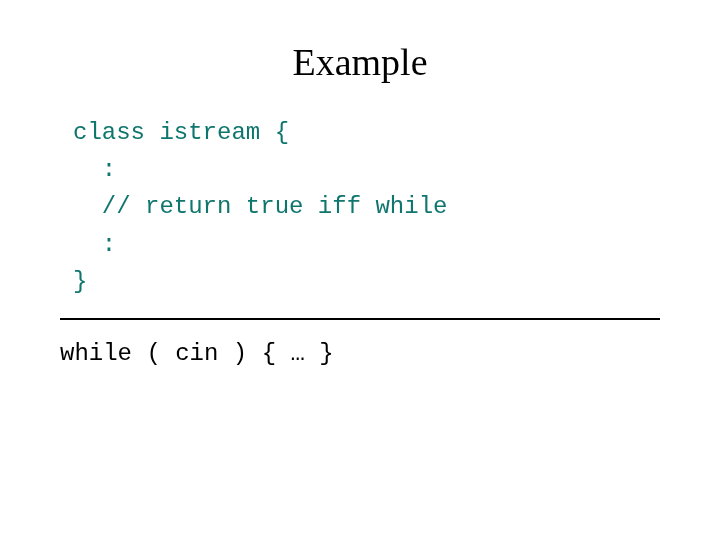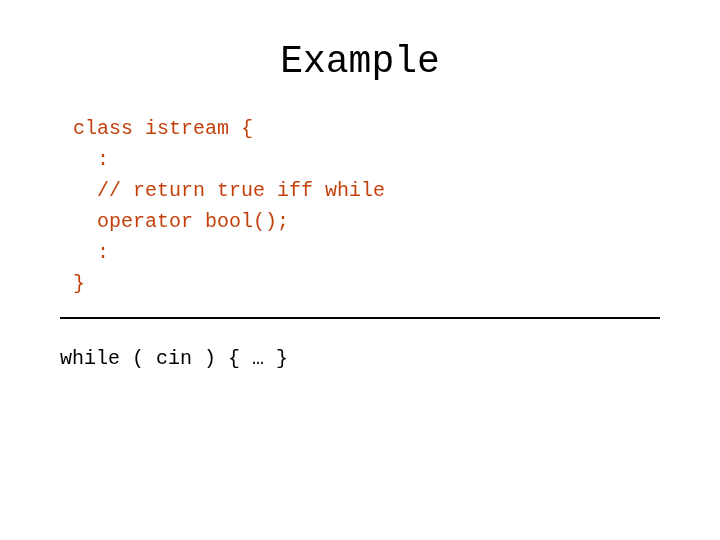--- a/index.html
+++ b/index.html
@@ -20,70 +20,69 @@
       width: 720px;
       height: 540px;
       background: #ffffff;
       display: flex;
       flex-direction: column;
       align-items: center;
       padding: 40px 60px 30px 60px;
     }
 
     .slide-title {
-      font-family: Liberation Mono, monospace;
+      font-family: Liberation Serif, serif;
       font-size: 38px;
       font-weight: normal;
       color: #000000;
       margin-bottom: 30px;
       align-self: center;
     }
 
     .code-block {
       width: 100%;
       font-family: 'Courier New', Courier, monospace;
-      font-size: 20px;
-      color: #c2410c;
+      font-size: 24px;
+      color: #0f766e;
       line-height: 1.55;
       margin-bottom: 10px;
       margin-left: 26px;
     }
 
     .code-line {
       display: block;
       white-space: pre;
     }
 
     .divider {
       width: 100%;
       border: none;
       border-top: 2px solid #000000;
       margin: 8px 0;
     }
 
     .while-line {
       font-family: 'Courier New', Courier, monospace;
-      font-size: 20px;
+      font-size: 24px;
       color: #000000;
       white-space: pre;
       align-self: flex-start;
-      margin-top: 20px;
+      margin-top: 12px;
     }
   </style>
 </head>
 <body>
 
 <div class="slide-container">
   <h1 class="slide-title">Example</h1>
 
   <div class="code-block">
     <span class="code-line">class istream {</span>
     <span class="code-line">  :</span>
     <span class="code-line">  // return true iff while</span>
-    <span class="code-line">  operator bool();</span>
     <span class="code-line">  :</span>
     <span class="code-line">}</span>
   </div>
 
   <hr class="divider">
 
   <span class="while-line">while ( cin ) { … }</span>
 </div>
 
 </body></html>

